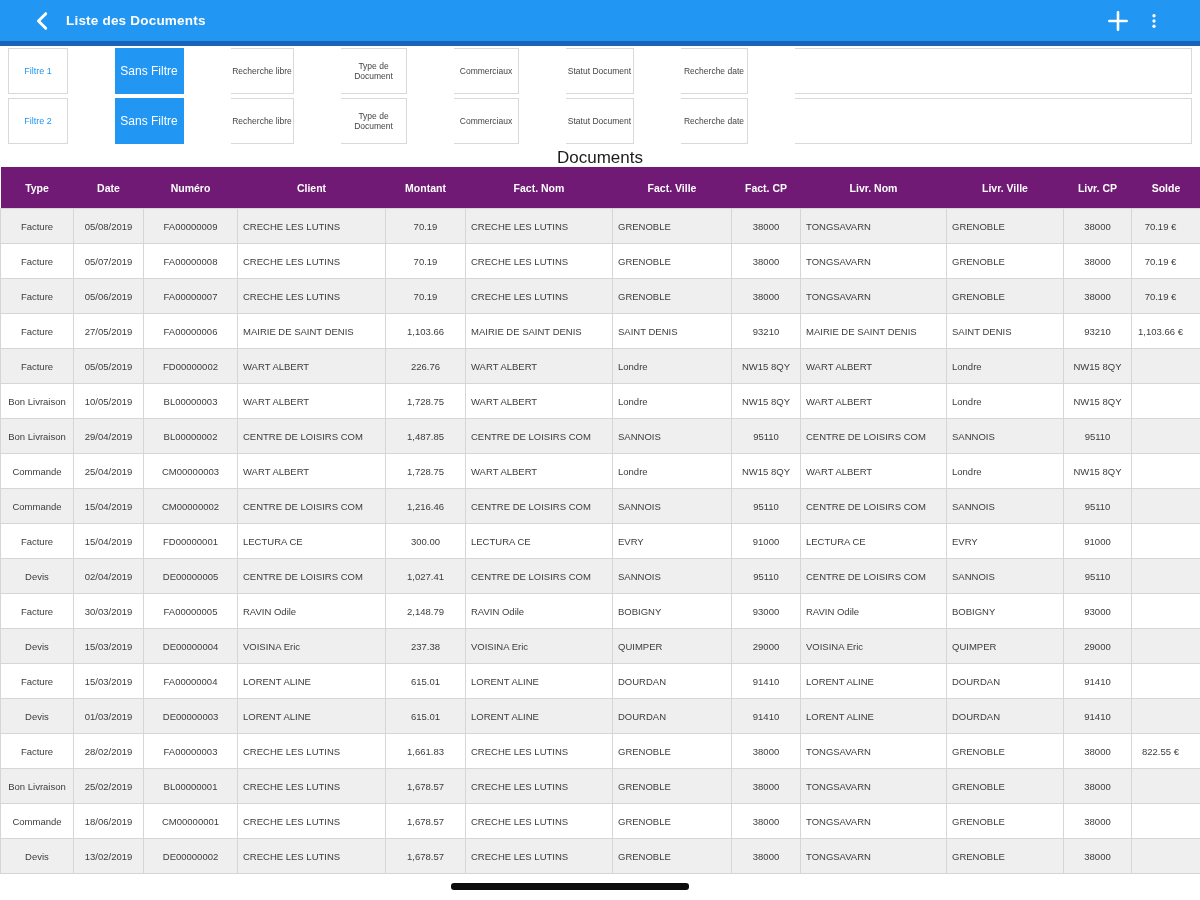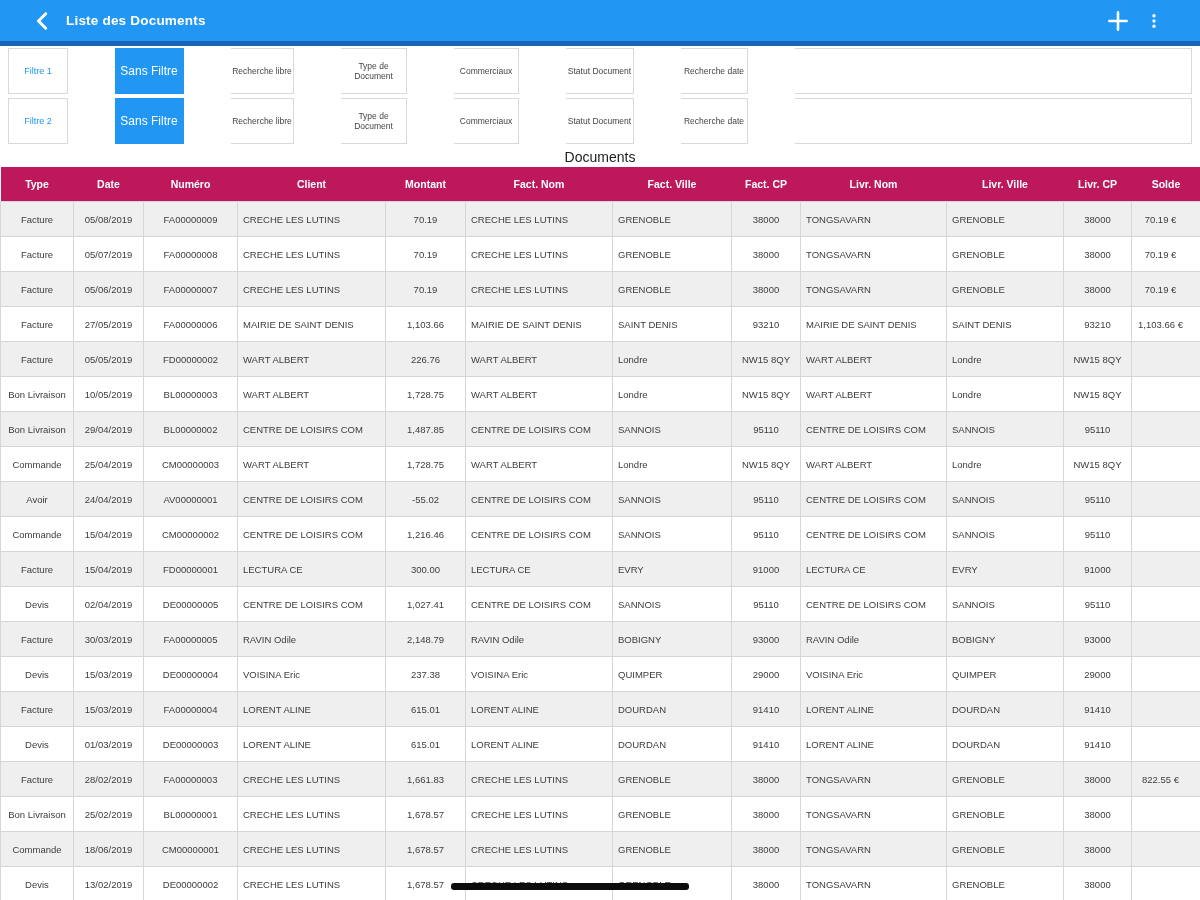--- a/index.html
+++ b/index.html
@@ -19,24 +19,24 @@
   .filters{margin:2px 8px 0;}
   .filter-row{display:flex;height:46px;margin-bottom:4px;background:#fff;gap:47px;}
   .fcell{border:1px solid #d9d9d9;border-left:none;display:flex;align-items:center;justify-content:center;
          text-align:center;font-size:8.5px;line-height:10px;color:#444;box-sizing:border-box;cursor:pointer;white-space:pre-line;}
   .fcell.first{border-left:1px solid #d9d9d9;color:#2196f3;font-size:9px;}
   .fcell.active{background:#2196f3;color:#fff;border-color:#2196f3;font-size:12px;}
   .fcell.rest{flex:1;cursor:default;}
   .w-label{width:60px;}.w-b1{width:69px;}.w-b2{width:63px;}.w-b3{width:66px;}
   .w-b4{width:65px;}.w-b5{width:68px;}.w-b6{width:67px;}
   
-  .doc-title{height:19px;line-height:19px;text-align:center;font-size:14px;color:#1c1c1c;}
+  .doc-title{height:19px;line-height:19px;text-align:center;font-size:17px;color:#1c1c1c;}
   table.docs{width:1200px;border-collapse:collapse;table-layout:fixed;}
-  table.docs thead th{background:#be185d;color:#fff;font-size:10.5px;font-weight:bold;
-      height:34px;padding:0 2px;overflow:hidden;white-space:nowrap;border:none;}
+  table.docs thead th{background:#701a75;color:#fff;font-size:10.5px;font-weight:bold;
+      height:25px;padding:8px 2px;overflow:hidden;white-space:nowrap;border:none;}
   table.docs tbody td{height:35px;font-size:9.5px;color:#3c3c3c;border:1px solid #d6d6d6;
       padding:0 5px;overflow:hidden;white-space:nowrap;box-sizing:border-box;}
   table.docs tbody tr:nth-child(odd){background:#efefef;}
   table.docs tbody tr:nth-child(even){background:#ffffff;}
   table.docs td:nth-child(1),table.docs td:nth-child(2),table.docs td:nth-child(3),
   table.docs td:nth-child(5),table.docs td:nth-child(8),table.docs td:nth-child(11){text-align:center;}
   table.docs td:nth-child(12){text-align:center;padding-right:16px;}
   col.c1{width:73px;}col.c2{width:70px;}col.c3{width:94px;}col.c4{width:148px;}
   col.c5{width:80px;}col.c6{width:147px;}col.c7{width:119px;}col.c8{width:69px;}
   col.c9{width:146px;}col.c10{width:117px;}col.c11{width:68px;}col.c12{width:69px;}
@@ -239,34 +239,20 @@
     <td>1,728.75</td>
     <td>WART ALBERT</td>
     <td>Londre</td>
     <td>NW15 8QY</td>
     <td>WART ALBERT</td>
     <td>Londre</td>
     <td>NW15 8QY</td>
     <td></td>
   </tr>
 
-  <tr>
-    <td>Avoir</td>
-    <td>24/04/2019</td>
-    <td>AV00000001</td>
-    <td>CENTRE DE LOISIRS COM</td>
-    <td>-55.02</td>
-    <td>CENTRE DE LOISIRS COM</td>
-    <td>SANNOIS</td>
-    <td>95110</td>
-    <td>CENTRE DE LOISIRS COM</td>
-    <td>SANNOIS</td>
-    <td>95110</td>
-    <td></td>
-  </tr>
 
   <tr>
     <td>Commande</td>
     <td>15/04/2019</td>
     <td>CM00000002</td>
     <td>CENTRE DE LOISIRS COM</td>
     <td>1,216.46</td>
     <td>CENTRE DE LOISIRS COM</td>
     <td>SANNOIS</td>
     <td>95110</td>

